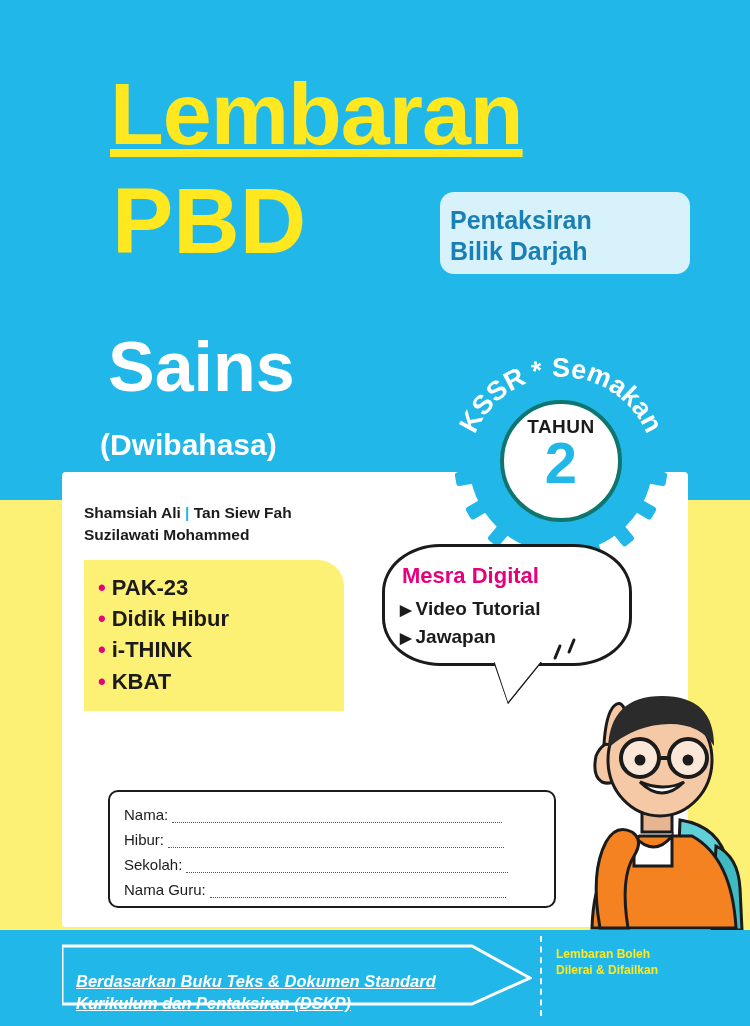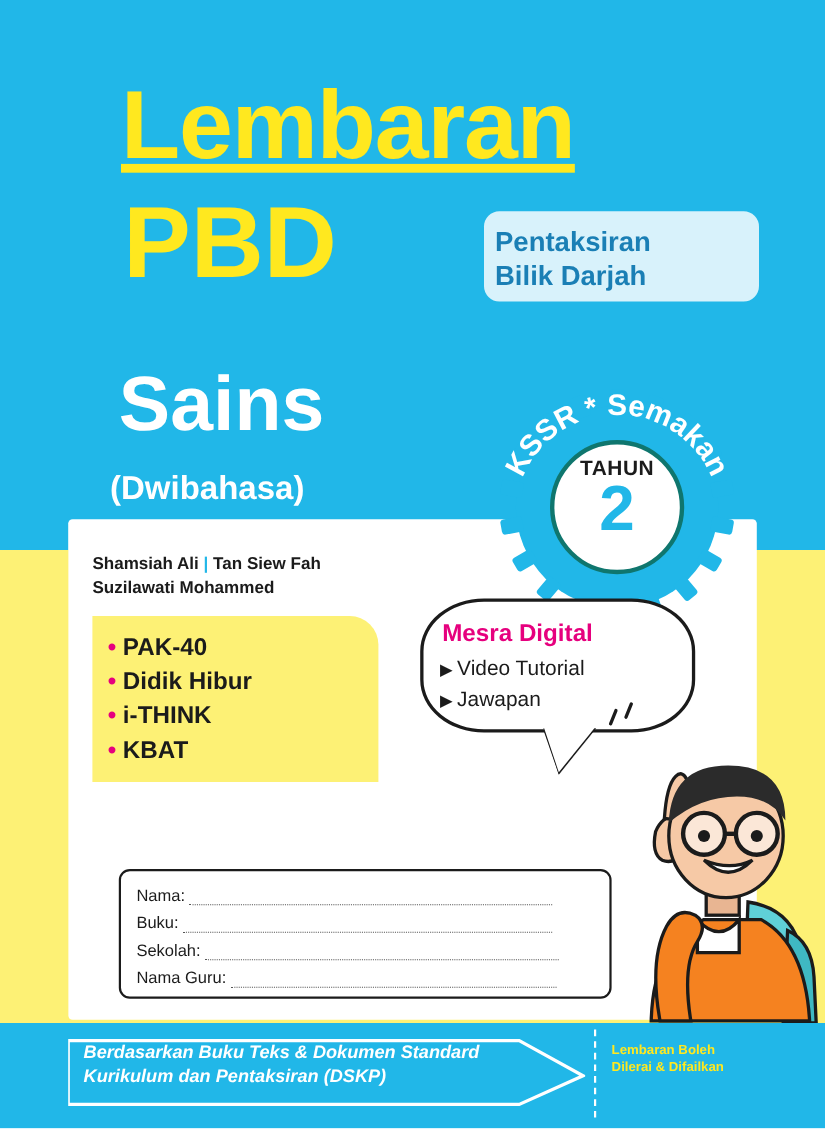--- a/index.html
+++ b/index.html
@@ -141,21 +141,21 @@
   .bubble-title {
     position: absolute;
     left: 402px; top: 563px;
     font-size: 22px;
     font-weight: bold;
     color: #e6007e;
   }
   .bubble-line1, .bubble-line2 {
     position: absolute;
     font-size: 19px;
-    font-weight: normal;
+    font-weight: bold;
     color: #1b1b1b;
   }
   .bubble-line1 { left: 400px; top: 598px; }
   .bubble-line2 { left: 400px; top: 626px; }
   .bubble-line1 .tri, .bubble-line2 .tri {
     color: #1b1b1b; font-size: 15px; margin-right: 4px;
   }
   .bubble-tail {
     position: absolute;
     left: 494px; top: 660px;
@@ -249,27 +249,28 @@
   
   .boy { position: absolute; left: 530px; top: 670px; width: 220px; height: 260px; }
   
   .arrow-banner {
     position: absolute;
     left: 62px; top: 938px;
     width: 470px; height: 70px;
   }
   .arrow-text {
     position: absolute;
-    left: 76px; top: 946px;
+    left: 76px; top: 970px;
     width: 430px;
     font-size: 16.5px;
     font-weight: bold;
     font-style: italic;
     color: #ffffff;
     line-height: 1.35;
+    text-decoration: underline;
   }
   .dilerai {
     position: absolute;
     left: 556px; top: 946px;
     font-size: 12px;
     font-weight: bold;
     color: #ffe81f;
     line-height: 1.35;
     width: 190px;
   }
@@ -343,21 +344,21 @@
   </div>
 
   <div class="authors">
     <span>Shamsiah Ali</span>
     <span class="sep">|</span>
     <span>Tan Siew Fah</span><br>
     <span>Suzilawati Mohammed</span>
   </div>
 
   <div class="features">
-    <div class="feature-item"><span class="dot">•</span><span>PAK-40</span></div>
+    <div class="feature-item"><span class="dot">•</span><span>PAK-23</span></div>
     <div class="feature-item"><span class="dot">•</span><span>Didik Hibur</span></div>
     <div class="feature-item"><span class="dot">•</span><span>i-THINK</span></div>
     <div class="feature-item"><span class="dot">•</span><span>KBAT</span></div>
   </div>
 
   <div class="bubble-tail-outline"></div>
   <div class="bubble"></div>
   <div class="bubble-tail"></div>
   <div class="bubble-dash1"></div>
   <div class="bubble-dash2"></div>
@@ -390,21 +391,21 @@
     <circle cx="158" cy="90" r="5.5" fill="#1b1b1b"></circle>
 
     <path d="M110 112 q22 22 44 0 q-20 10 -44 0 z" fill="#ffffff" stroke="#1b1b1b" stroke-width="3"></path>
   </svg>
 
   <div class="form-box"></div>
   <div class="form-row r1">
     <span class="lbl">Nama:</span><span class="line" style="width:330px"></span>
   </div>
   <div class="form-row r2">
-    <span class="lbl">Buku:</span><span class="line" style="width:336px"></span>
+    <span class="lbl">Hibur:</span><span class="line" style="width:336px"></span>
   </div>
   <div class="form-row r3">
     <span class="lbl">Sekolah:</span><span class="line" style="width:322px"></span>
   </div>
   <div class="form-row r4">
     <span class="lbl">Nama Guru:</span><span class="line" style="width:296px"></span>
   </div>
 
   <svg class="arrow-banner" viewBox="0 0 470 70">
     <path d="M0 8 L410 8 L468 40 L410 66 L0 66 Z" fill="#21b7e8" stroke="#ffffff" stroke-width="3"></path>

